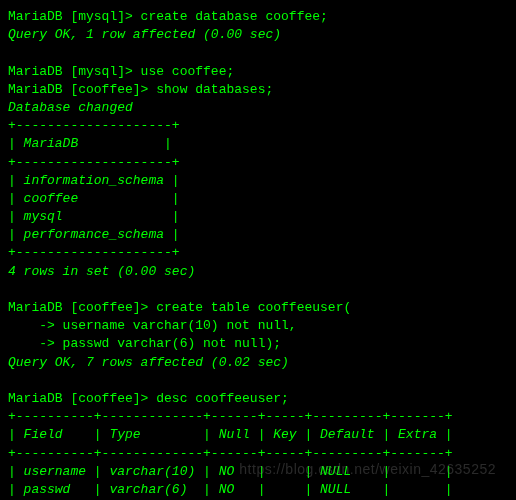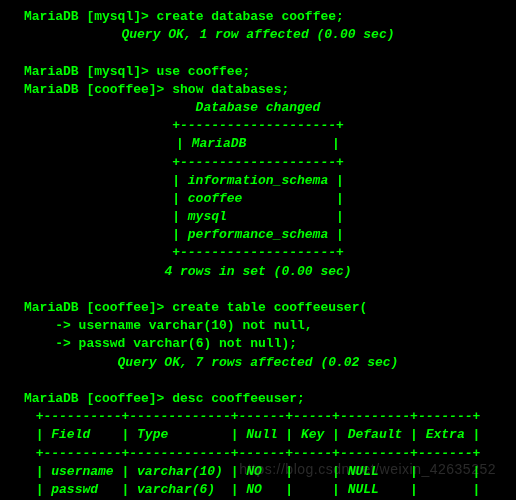--- a/index.html
+++ b/index.html
@@ -16,27 +16,25 @@
       width: 516px;
       height: 500px;
       overflow: hidden;
       position: relative;
     }
     .line {
       white-space: pre;
       color: #00ff00;
     }
     .normal {
-      font-weight: bold;
-      margin-left: 16px;
+      font-weight: normal;
     }
     .bold {
-      font-weight: bold;
+      font-weight: normal;
       font-style: italic;
-      text-align: center;
     }
     .watermark {
       position: absolute;
       bottom: 20px;
       right: 20px;
       color: rgba(120, 120, 120, 0.35);
       font-size: 14px;
       font-family: Liberation Sans, sans-serif;
       letter-spacing: 0.5px;
     }

